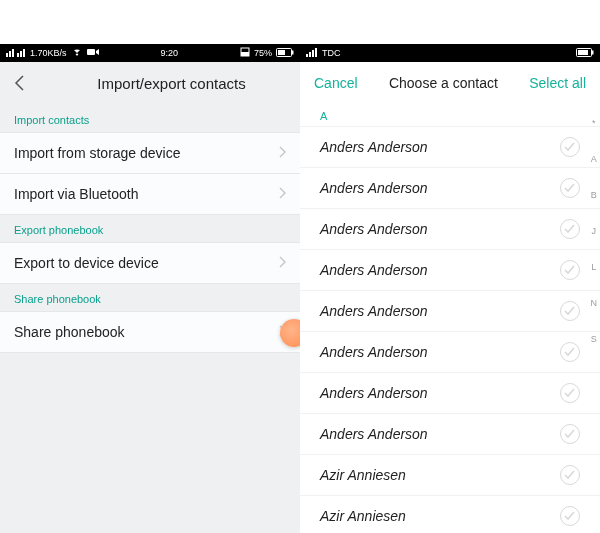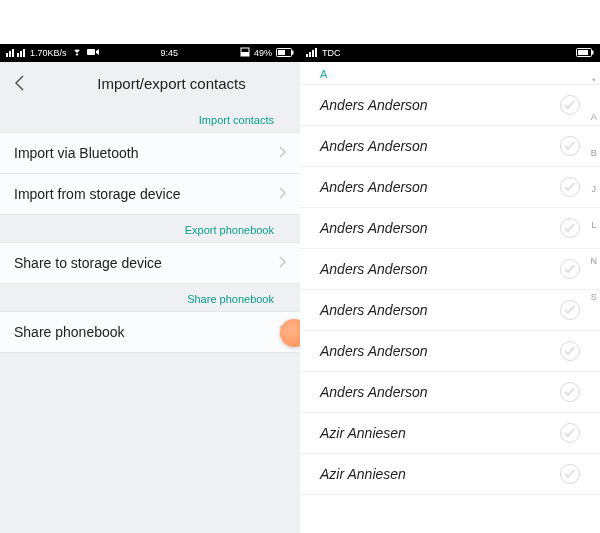--- a/index.html
+++ b/index.html
@@ -52,22 +52,21 @@
     text-align: center;
     margin-left:-18px;
     font-size: 15px;
     color: #222;
   }
 
   
   .section-label {
     font-size: 11px;
     color: #0a9f8a;
-    padding: 10px 26px 6px;
-    text-align: right;
+    padding: 10px 14px 6px;
   }
   .list-item {
     background: #fbfcfd;
     border-top: 1px solid #e5e7e8;
     border-bottom: 1px solid #e5e7e8;
     padding: 12px 14px;
     font-size: 14px;
     color: #222;
     display: flex;
     align-items: center;
@@ -168,29 +167,29 @@
             <path fill="#fff" d="M6 9l1.5-2a3 3 0 00-3 0zM6 6l3-3a8 8 0 00-6 0z"></path>
           </svg>
       </span>
       <span>
         <svg width="12" height="8" viewBox="0 0 12 8">
             <rect fill="#fff" x="0" y="1" width="8" height="6" rx="1"></rect>
             <path fill="#fff" d="M9 3l3-2v6l-3-2z"></path>
           </svg>
       </span>
     </div>
-    <div class="sb-center">9:45</div>
+    <div class="sb-center">9:20</div>
     <div class="sb-right">
       <span>
         <svg width="10" height="10" viewBox="0 0 10 10">
             <rect fill="none" stroke="#fff" x="1" y="1" width="8" height="8"></rect>
             <rect fill="#fff" x="1" y="5" width="8" height="4"></rect>
           </svg>
       </span>
-      <span>49%</span>
+      <span>75%</span>
       <span>
         <svg width="18" height="9" viewBox="0 0 18 9">
             <rect fill="none" stroke="#fff" x="0.5" y="0.5" width="15" height="8" rx="1"></rect>
             <rect fill="#fff" x="2" y="2" width="7" height="5"></rect>
             <rect fill="#fff" x="16" y="2.5" width="1.5" height="4"></rect>
           </svg>
       </span>
     </div>
   </div>
 
@@ -199,39 +198,39 @@
       <svg width="12" height="18" viewBox="0 0 12 18">
           <path fill="none" stroke="#555" stroke-width="1.5" d="M9 2L2 9l7 7"></path>
         </svg>
     </div>
     <div class="header-l-title">Import/export contacts</div>
   </div>
 
   <div>
     <div class="section-label">Import contacts</div>
     <div class="list-item">
+      <span>Import from storage device</span>
+      <span class="chevron">
+        <svg width="8" height="12" viewBox="0 0 8 12">
+            <path fill="none" stroke="#c3c6c8" stroke-width="1.4" d="M2 1l5 5-5 5"></path>
+          </svg>
+      </span>
+    </div>
+    <div class="list-item">
       <span>Import via Bluetooth</span>
       <span class="chevron">
         <svg width="8" height="12" viewBox="0 0 8 12">
             <path fill="none" stroke="#c3c6c8" stroke-width="1.4" d="M2 1l5 5-5 5"></path>
           </svg>
       </span>
     </div>
-    <div class="list-item">
-      <span>Import from storage device</span>
-      <span class="chevron">
-        <svg width="8" height="12" viewBox="0 0 8 12">
-            <path fill="none" stroke="#c3c6c8" stroke-width="1.4" d="M2 1l5 5-5 5"></path>
-          </svg>
-      </span>
-    </div>
 
     <div class="section-label">Export phonebook</div>
     <div class="list-item">
-      <span>Share to storage device</span>
+      <span>Export to device device</span>
       <span class="chevron">
         <svg width="8" height="12" viewBox="0 0 8 12">
             <path fill="none" stroke="#c3c6c8" stroke-width="1.4" d="M2 1l5 5-5 5"></path>
           </svg>
       </span>
     </div>
 
     <div class="section-label">Share phonebook</div>
     <div class="list-item">
       <span>Share phonebook</span>
@@ -260,20 +259,25 @@
       <span>
         <svg width="18" height="9" viewBox="0 0 18 9">
             <rect fill="none" stroke="#fff" x="0.5" y="0.5" width="15" height="8" rx="1"></rect>
             <rect fill="#fff" x="2" y="2" width="10" height="5"></rect>
             <rect fill="#fff" x="16" y="2.5" width="1.5" height="4"></rect>
           </svg>
       </span>
     </div>
   </div>
 
+  <div class="header-r">
+    <span class="hr-btn">Cancel</span>
+    <span class="hr-title">Choose a contact</span>
+    <span class="hr-btn">Select all</span>
+  </div>
 
   <div class="contacts-scroll">
     <div class="index-letter">A</div>
     <div id="contacts-container">
         <div class="contact-row">
           <span class="contact-name">Anders Anderson</span>
           <span class="check-circle">
             <svg width="12" height="10" viewBox="0 0 12 10">
               <path fill="none" stroke="#d7d9da" stroke-width="1.6" d="M1 5l3 3 6-7"></path>
             </svg>

